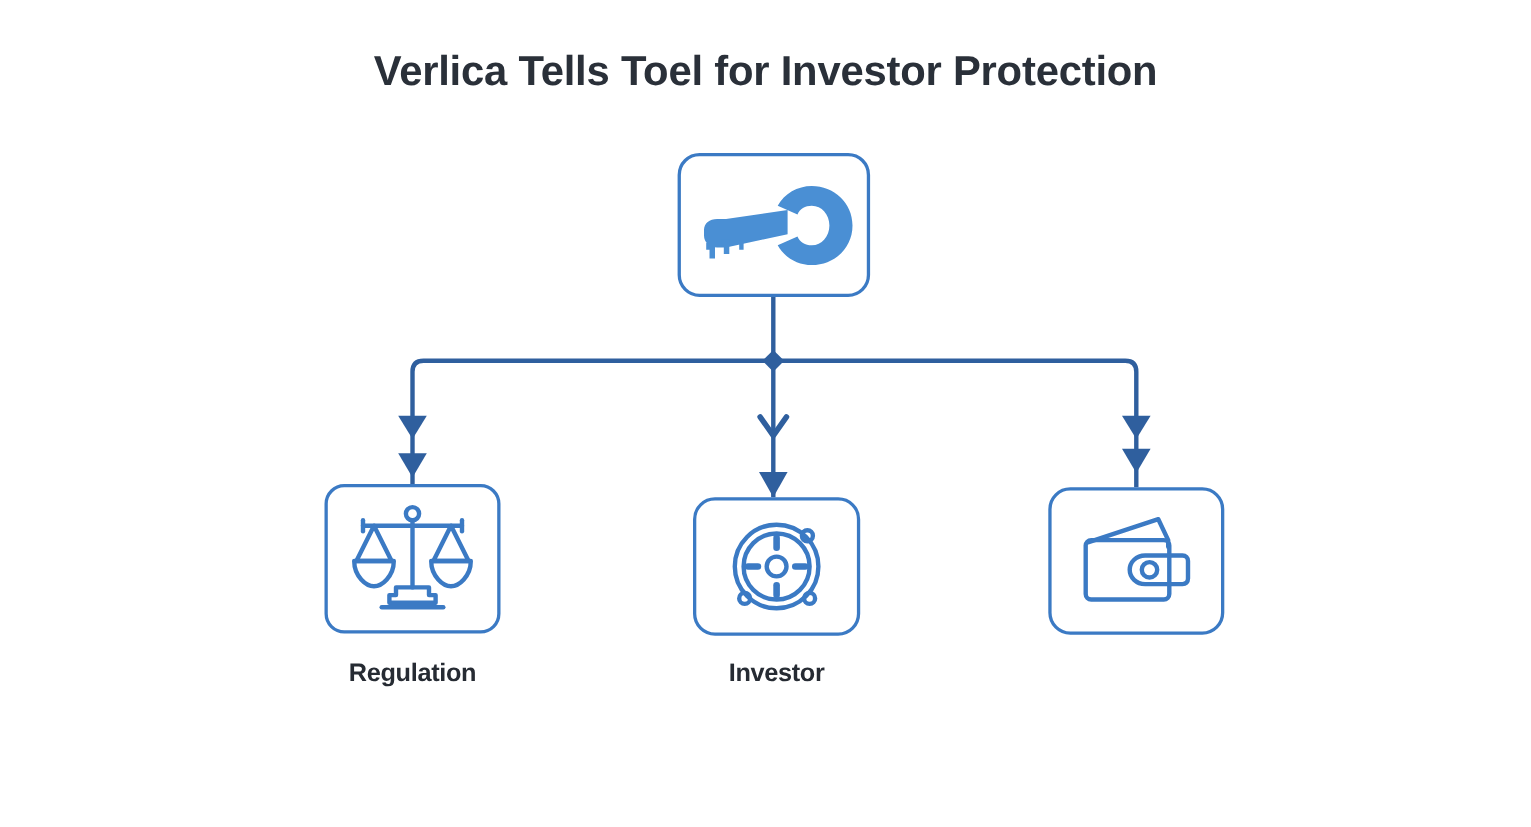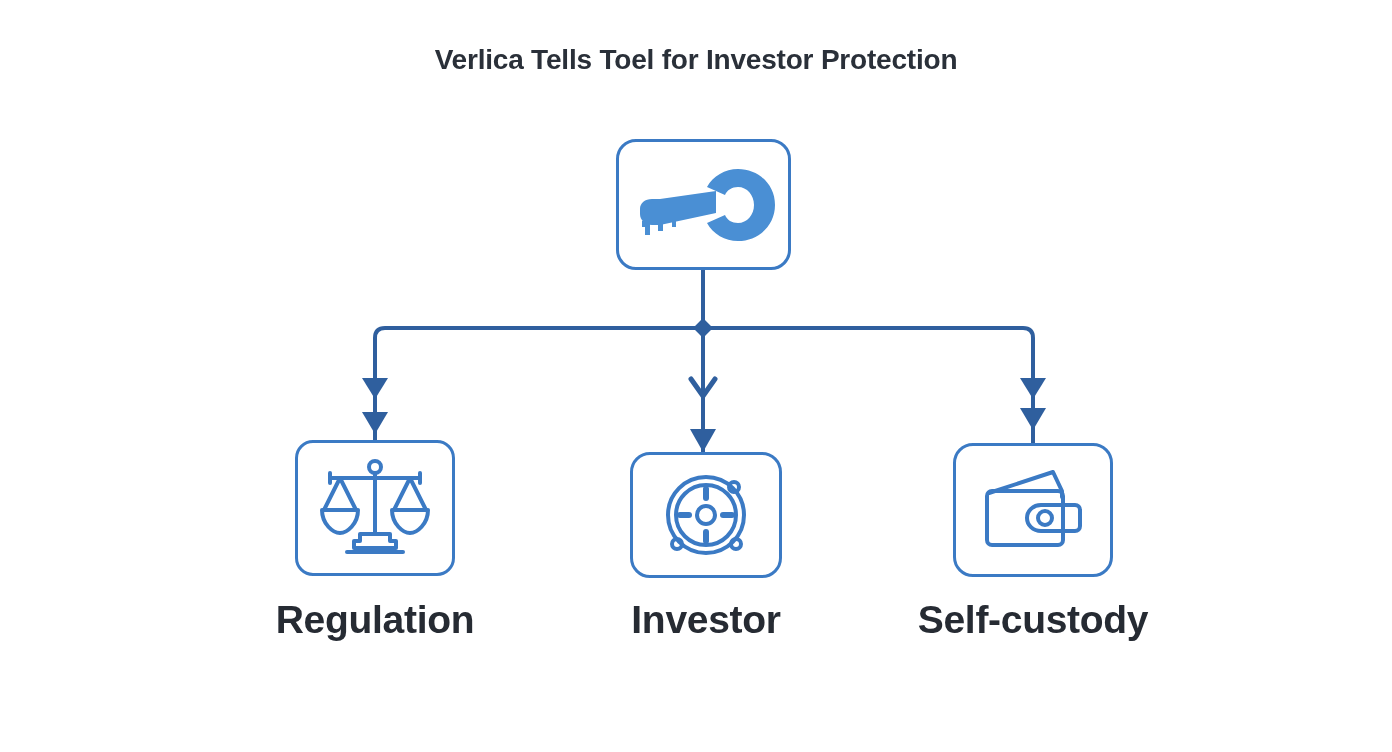--- a/index.html
+++ b/index.html
@@ -22,21 +22,21 @@
     height: 752px;
   }
 
   
   .title {
     position: absolute;
     left: 0;
     top: 44px;
     width: 1392px;
     text-align: center;
-    font-size: 28px;
+    font-size: 38px;
     font-weight: bold;
     letter-spacing: -0.2px;
     color: #2a3039;
     white-space: nowrap;
     font-family: "Liberation Sans", "DejaVu Sans", sans-serif;
   }
 
   
   .connectors {
     position: absolute;
@@ -87,21 +87,21 @@
   }
 
   .node-icon {
     display: block;
   }
 
   
   .node-label {
     position: absolute;
     text-align: center;
-    font-size: 39px;
+    font-size: 23px;
     font-weight: bold;
     color: #262b33;
     white-space: nowrap;
     letter-spacing: -0.3px;
   }
   .node-label.lbl-1 { left: 215px; top: 598px; width: 320px; }
   .node-label.lbl-2 { left: 546px; top: 598px; width: 320px; }
   .node-label.lbl-3 { left: 873px; top: 598px; width: 320px; }
 </style>
 </head>
@@ -241,15 +241,14 @@
                  C 54 64 48 58 48 51
                  C 48 44 54 38 62 38 Z"></path>
 
         <circle cx="66" cy="51" r="7"></circle>
       </g>
     </svg>
   </div>
 
   <div class="node-label lbl-1">Regulation</div>
   <div class="node-label lbl-2">Investor</div>
-  <div class="node-label lbl-3">Self-custody</div>
 
 </div>
 
 </body></html>

